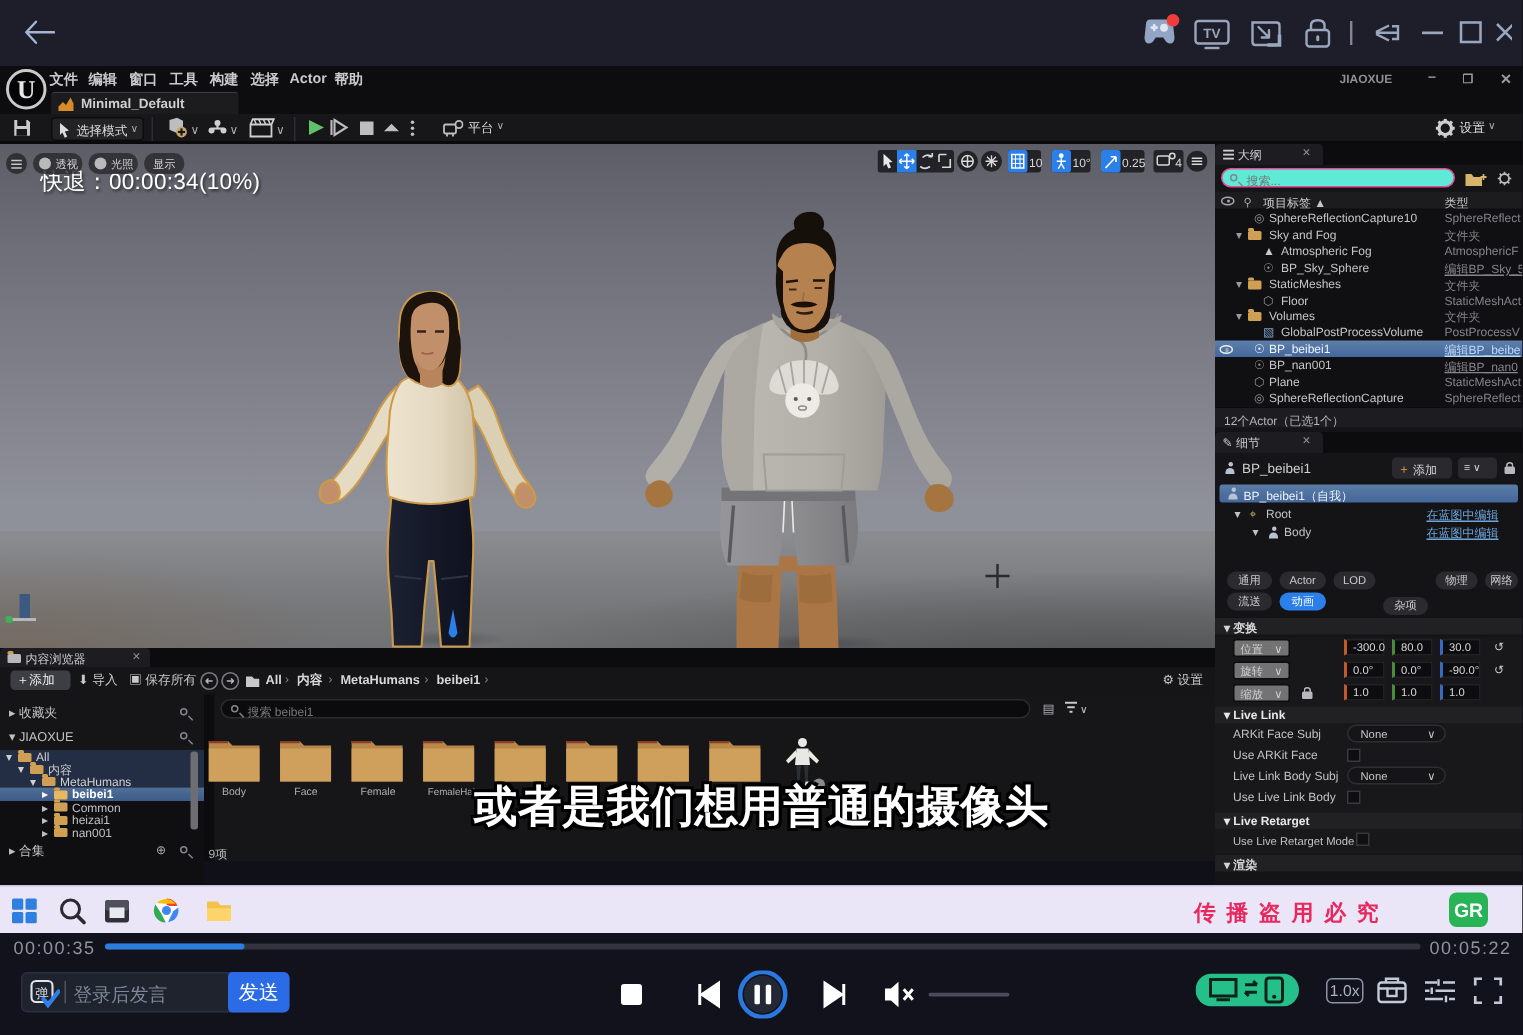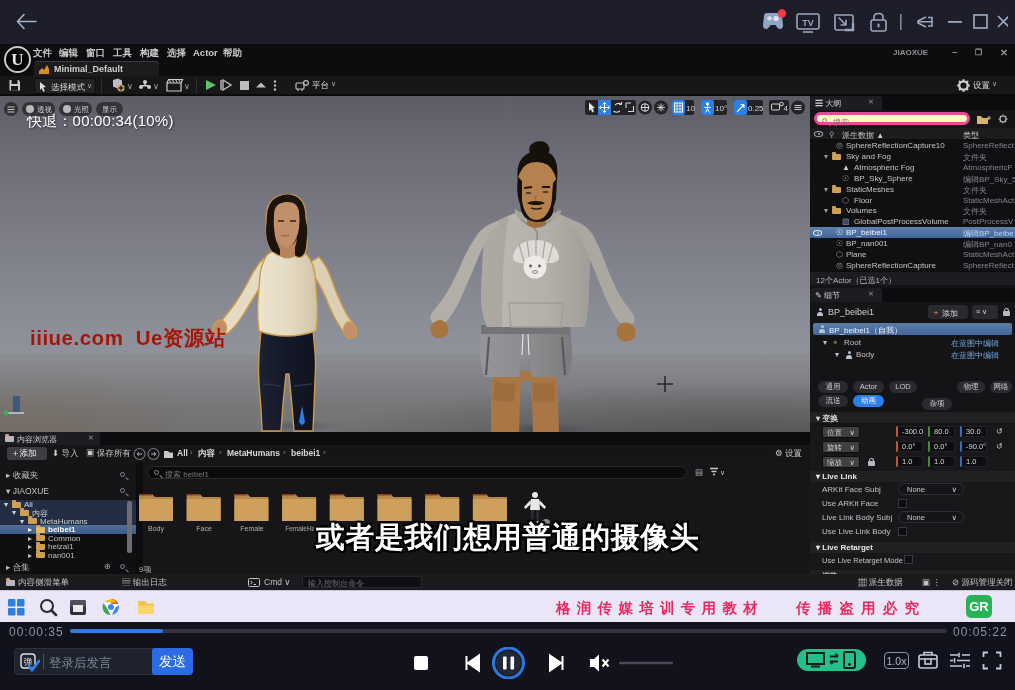--- a/index.html
+++ b/index.html
@@ -30,27 +30,27 @@
   background:linear-gradient(180deg,#8c8d92 0%, #828386 30%, #767779 70%, #717274 100%); }
 #floor-dark { left:330px; top:285px; width:480px; height:51px;
   background:radial-gradient(120% 160% at 85% 120%, rgba(40,40,42,0.45) 0%, rgba(60,60,62,0.25) 45%, rgba(0,0,0,0) 75%); }
 #floor-warm { left:0px; top:265px; width:300px; height:71px;
   background:radial-gradient(100% 130% at 5% 100%, rgba(122,90,58,0.30) 0%, rgba(0,0,0,0) 70%); }
 #vp-osd { left:27px; top:16px; color:#fff; font-size:15px; letter-spacing:0.2px; text-shadow:1px 1px 2px rgba(0,0,0,.6); }
 #watermark { left:30px; top:228px; color:#a51508; font-size:20.5px; font-weight:bold; letter-spacing:0.5px; }
 
 
 #rightpanel { left:810px; top:96px; width:205px; height:494px; background:#141416; color:#bdbdbf; }
-.link { color:#6ea6dc; }
+.link { color:#6ea6dc; text-decoration:underline; }
 .orow { position:absolute; left:0; width:205px; height:10.9px; font-size:8px; color:#c6c6c8; white-space:nowrap; overflow:hidden; }
 .orow span { position:absolute; top:1px; }
 .orow .t { left:153px; color:#85858a; }
 .fbtn { position:absolute; height:12px; background:#2b2b2f; border-radius:6px; color:#cacaccc; color:#cacacc; font-size:7.5px; text-align:center; line-height:12px; }
 .tfield { position:absolute; height:11px; background:#0d0d0f; border:1px solid #222226; color:#d8d8da; font-size:7.5px; line-height:10px; padding-left:4px; }
-.tlabel { position:absolute; height:12px; background:#404040; border:1px solid #0d0d0f; border-radius:2px; color:#d0d0d2; font-size:7.5px; line-height:11px; padding:0 4px; }
+.tlabel { position:absolute; height:12px; background:#737373; border:1px solid #0d0d0f; border-radius:2px; color:#d0d0d2; font-size:7.5px; line-height:11px; padding:0 4px; }
 .lldrop { position:absolute; width:66px; height:12px; background:#151517; border:1px solid #2e2e32; border-radius:6px; color:#c8c8ca; font-size:7.5px; line-height:11px; padding-left:8px; }
 .llcheck { position:absolute; width:9px; height:9px; background:#0e0e11; border:1px solid #39393d; }
 .lllabel { position:absolute; font-size:8px; color:#c2c2c4; white-space:nowrap; }
 .mfold { position:absolute; width:9px; height:6px; background:#cf9f53; border-radius:1px; }
 .mfold::before { content:""; position:absolute; left:0; top:-2px; width:4px; height:2px; background:#cf9f53; border-radius:1px 1px 0 0; }
 .mag { position:absolute; width:5px; height:5px; border:1.2px solid #85858c; border-radius:50%; }
 .mag::after { content:""; position:absolute; left:4.8px; top:4.2px; width:3.6px; height:1.3px; background:#85858c; transform:rotate(45deg); transform-origin:0 0; }
 .mperson { position:absolute; width:8px; height:8px; }
 .mperson::before { content:""; position:absolute; left:2.5px; top:0; width:3.2px; height:3.2px; border-radius:50%; background:#b8c2d2; }
 .mperson::after { content:""; position:absolute; left:0.8px; top:3.8px; width:6.6px; height:3.8px; border-radius:3px 3px 0 0; background:#b8c2d2; }
@@ -324,21 +324,20 @@
     <svg class="abs" style="left:655px;top:278px" width="20" height="20" viewBox="0 0 20 20">
         <path d="M10 2 L10 18 M2 10 L18 10" stroke="#2a2a2a" stroke-width="1.6"></path>
       </svg>
 
     <svg class="abs" style="left:2px;top:298px" width="26" height="30" viewBox="0 0 26 30">
       <rect x="11" y="2" width="7" height="18" fill="#3c5a80"></rect>
       <path d="M3 19 L22 19" stroke="#b8b8b8" stroke-width="2"></path>
       <circle cx="4" cy="19" r="2.5" fill="#3fae58"></circle>
     </svg>
     <div class="abs" id="vp-osd">快退：00:00:34(10%)</div>
-    <div class="abs" id="watermark">iiiue.com&nbsp; Ue资源站</div>
 
     <svg class="abs" style="left:2px;top:4px" width="130" height="18" viewBox="0 0 130 18">
       <circle cx="9" cy="9" r="7" fill="rgba(40,40,44,.85)"></circle>
       <path d="M5.5 7 L12.5 7 M5.5 9.5 L12.5 9.5 M5.5 12 L12.5 12" stroke="#c6c6c9" stroke-width="1.1"></path>
       <rect x="20" y="2" width="33" height="14" rx="7" fill="rgba(40,40,44,.8)"></rect>
       <circle cx="28" cy="9" r="4" fill="#b9b9bc"></circle>
       <text x="35" y="12" font-size="7.5" fill="#cfcfd2" font-family="Liberation Sans">透视</text>
       <rect x="57" y="2" width="33" height="14" rx="7" fill="rgba(40,40,44,.8)"></rect>
       <circle cx="65" cy="9" r="4" fill="#b9b9bc"></circle>
       <text x="72" y="12" font-size="7.5" fill="#cfcfd2" font-family="Liberation Sans">光照</text>
@@ -384,35 +383,35 @@
   </div>
   <div class="abs" id="rightpanel">
 
     <div class="abs" style="left:0;top:0;width:205px;height:14px;background:#0c0c0e">
       <div class="abs" style="left:0;top:0;width:72px;height:14px;background:#1d1d21;border-radius:3px 3px 0 0">
         <span class="abs" style="left:5px;top:2px;font-size:8px;color:#cfcfcf">☰ 大纲</span>
         <span class="abs" style="left:58px;top:2px;font-size:7px;color:#909090">✕</span>
       </div>
     </div>
     <div class="abs" style="left:0;top:14px;width:205px;height:18px;background:#151517">
-      <div class="abs" style="left:4px;top:2px;width:156px;height:13px;background:#fef9c3;border:3px solid #ec4899;border-radius:7px">
+      <div class="abs" style="left:4px;top:2px;width:156px;height:13px;background:#5eead4;border:1px solid #ec4899;border-radius:7px">
         <i class="mag" style="left:5px;top:3px"></i>
           <span class="abs" style="left:16px;top:1.5px;font-size:8px;color:#77777a">搜索...</span>
       </div>
       <svg class="abs" style="left:166px;top:3px" width="34" height="12" viewBox="0 0 34 12">
         <path d="M1 3 L5 3 L6.5 5 L12 5 L12 11 L1 11 Z" fill="#d8b36a"></path>
         <path d="M13 3 L13 7 M11 5 L15 5" stroke="#d8b36a" stroke-width="1.2"></path>
         <circle cx="27" cy="6" r="3" fill="none" stroke="#bcbcbe" stroke-width="1.2"></circle>
         <path d="M27 1.5 L27 3 M27 9 L27 10.5 M22.5 6 L24 6 M30 6 L31.5 6 M23.8 2.8 L24.9 3.9 M29.1 8.1 L30.2 9.2 M30.2 2.8 L29.1 3.9 M24.9 8.1 L23.8 9.2" stroke="#bcbcbe" stroke-width="1.1"></path>
       </svg>
     </div>
     <div class="abs" style="left:0;top:32px;width:205px;height:12px;background:#1c1c1f;border-bottom:1px solid #0e0e10">
       <i class="meye" style="left:4px;top:3px"></i>
       <span class="abs" style="left:19px;top:2px;font-size:7.5px;color:#a8a8aa">⚲</span>
-      <span class="abs" style="left:32px;top:2px;font-size:8px;color:#c8c8ca">派生数据 ▲</span>
+      <span class="abs" style="left:32px;top:2px;font-size:8px;color:#c8c8ca">项目标签 ▲</span>
       <span class="abs" style="left:153px;top:2px;font-size:8px;color:#c8c8ca">类型</span>
     </div>
     <div class="abs" id="otree" style="left:0;top:44px;width:205px;height:131px;background:#101012">
       <div class="orow" style="top:0px">
           <span style="left:26px;color:#9a9a9e">◎</span>
           <span style="left:36px">SphereReflectionCapture10</span>
           <span class="t">SphereReflect</span>
         </div>
       <div class="orow" style="top:10.9px">
           <span style="left:14px;color:#9a9a9e">▾</span>
@@ -694,36 +693,20 @@
         </g>
         <g fill="#2a3038">
           <path d="M12 22 L15 22 L14 33 L12.5 33 Z M17 22 L20 22 L19.5 33 L18 33 Z"></path>
         </g>
         <path d="M12 33 L14.5 33 L14.5 36 L11 36 Z M18 33 L20.5 33 L21 36 L17.5 36 Z" fill="#d8d8d6"></path>
         <circle cx="27" cy="35" r="4" fill="#8a8a8e"></circle>
       </svg>
       <span class="abs" style="left:139px;top:132px;font-size:8px;color:#b5b5b8">9项</span>
     </div>
   </div>
-  <div class="abs" id="uestatus">
-    <i class="mfold" style="left:6px;top:6px;background:#b8b8bc"></i>
-      <span class="abs" style="left:18px;top:3px;font-size:8.5px;color:#c2c2c4">内容侧滑菜单</span>
-    <span class="abs" style="left:122px;top:3px;font-size:8.5px;color:#c2c2c4">▤ 输出日志</span>
-    <svg class="abs" style="left:248px;top:4px" width="12" height="9" viewBox="0 0 12 9">
-        <rect x="0.5" y="0.5" width="11" height="8" rx="1" fill="none" stroke="#c2c2c4"></rect>
-        <path d="M2.5 3 L4.5 4.5 L2.5 6 M5.5 6.5 L8 6.5" stroke="#c2c2c4" stroke-width="1" fill="none"></path>
-      </svg>
-      <span class="abs" style="left:264px;top:3px;font-size:8.5px;color:#c2c2c4">Cmd ∨</span>
-    <div class="abs" style="left:302px;top:2px;width:120px;height:12px;background:#101013;border:1px solid #26262a">
-      <span class="abs" style="left:5px;top:1px;font-size:8px;color:#6e6e72">输入控制台命令</span>
-    </div>
-    <span class="abs" style="left:858px;top:3px;font-size:8.5px;color:#c2c2c4">▦ 派生数据</span>
-    <span class="abs" style="left:922px;top:3px;font-size:8.5px;color:#c2c2c4">▣ ⋮</span>
-    <span class="abs" style="left:952px;top:3px;font-size:8.5px;color:#c2c2c4">⊘ 源码管理关闭</span>
-  </div>
   <div class="abs" id="taskbar">
     <svg class="abs" style="left:6px;top:6px" width="150" height="20" viewBox="0 0 150 20">
       <g fill="#2f7fe0">
         <rect x="2" y="2" width="7.5" height="7.5" rx="1"></rect>
           <rect x="11" y="2" width="7.5" height="7.5" rx="1"></rect>
         <rect x="2" y="11" width="7.5" height="7.5" rx="1"></rect>
           <rect x="11" y="11" width="7.5" height="7.5" rx="1"></rect>
       </g>
       <circle cx="41" cy="9" r="6" fill="none" stroke="#2a2a30" stroke-width="2"></circle>
       <path d="M45.5 13.5 L50 18" stroke="#2a2a30" stroke-width="2.5" stroke-linecap="round"></path>
@@ -733,21 +716,20 @@
       <circle cx="105" cy="10" r="8" fill="#fff"></circle>
       <path d="M105 2 A8 8 0 0 1 112.4 7 L105 7 Z" fill="#ea4335"></path>
       <path d="M112.8 8 A8 8 0 0 1 106 17.8 L109.5 10.5 Z" fill="#4285f4"></path>
       <path d="M104.5 18 A8 8 0 0 1 97.6 6 L101.5 12 Z" fill="#34a853"></path>
       <path d="M98.6 5 A8 8 0 0 1 111 5.5 L104 5.5 Z" fill="#fbbc05"></path>
       <circle cx="105" cy="10" r="3.6" fill="#fff"></circle>
       <circle cx="105" cy="10" r="3" fill="#4285f4"></circle>
       <path d="M132 4 L139 4 L141 6.5 L148 6.5 L148 17 L132 17 Z" fill="#f5c14e"></path>
       <path d="M132 8.5 L148 8.5 L148 17 L132 17 Z" fill="#fcd46a"></path>
     </svg>
-    <div class="abs" id="tb-text1">格润传媒培训专用教材</div>
     <div class="abs" id="tb-text2">传播盗用必究</div>
     <div class="abs" id="gr-logo">GR</div>
   </div>
   <div class="abs" id="playerbar">
     <span class="ptime" style="left:9px;top:3px">00:00:35</span>
     <span class="ptime" style="left:953px;top:3px">00:05:22</span>
     <div class="abs" style="left:70px;top:7px;width:877px;height:4px;background:#33333f;border-radius:2px"></div>
     <div class="abs" style="left:70px;top:7px;width:93px;height:4px;background:#2b7de0;border-radius:2px"></div>
     <div class="abs" id="chat-box">
       <svg class="abs" style="left:5px;top:4px" width="20" height="19" viewBox="0 0 20 19">

